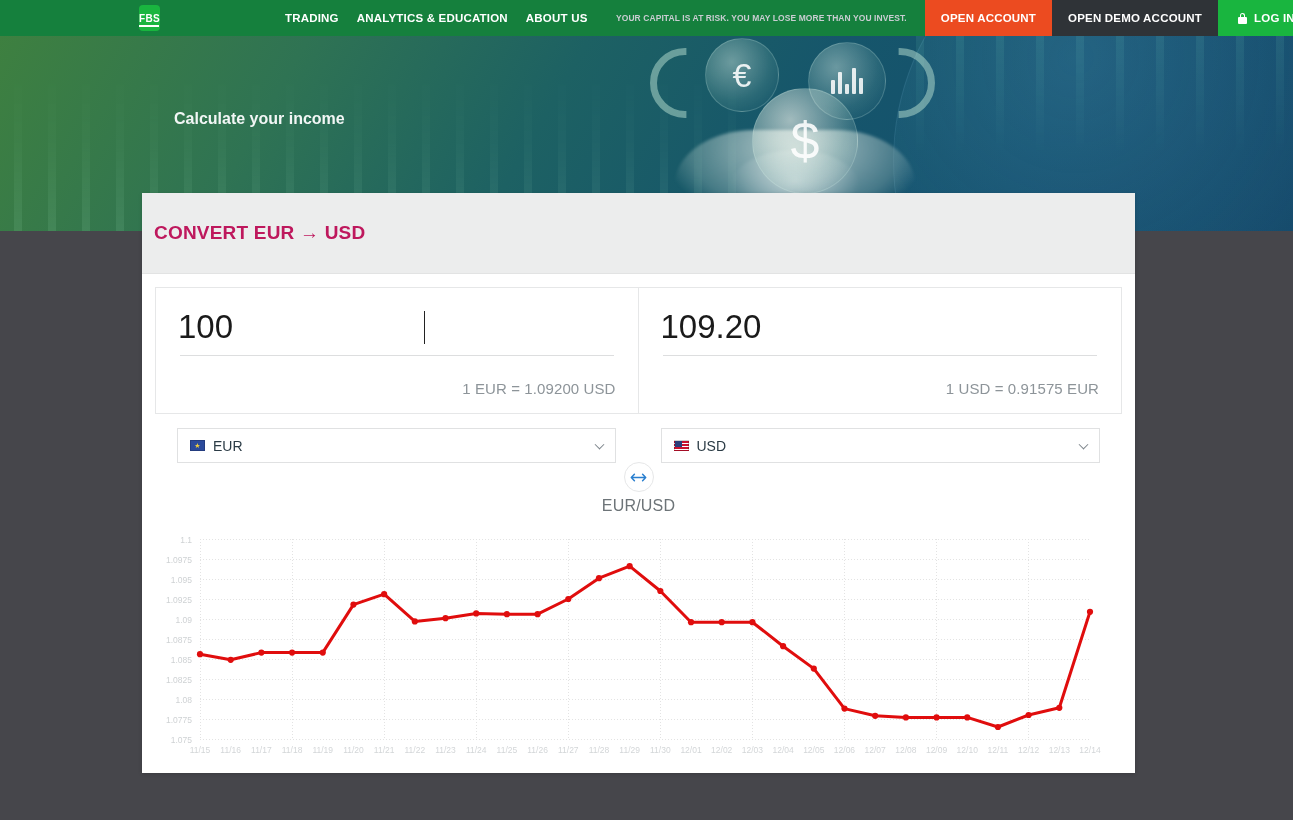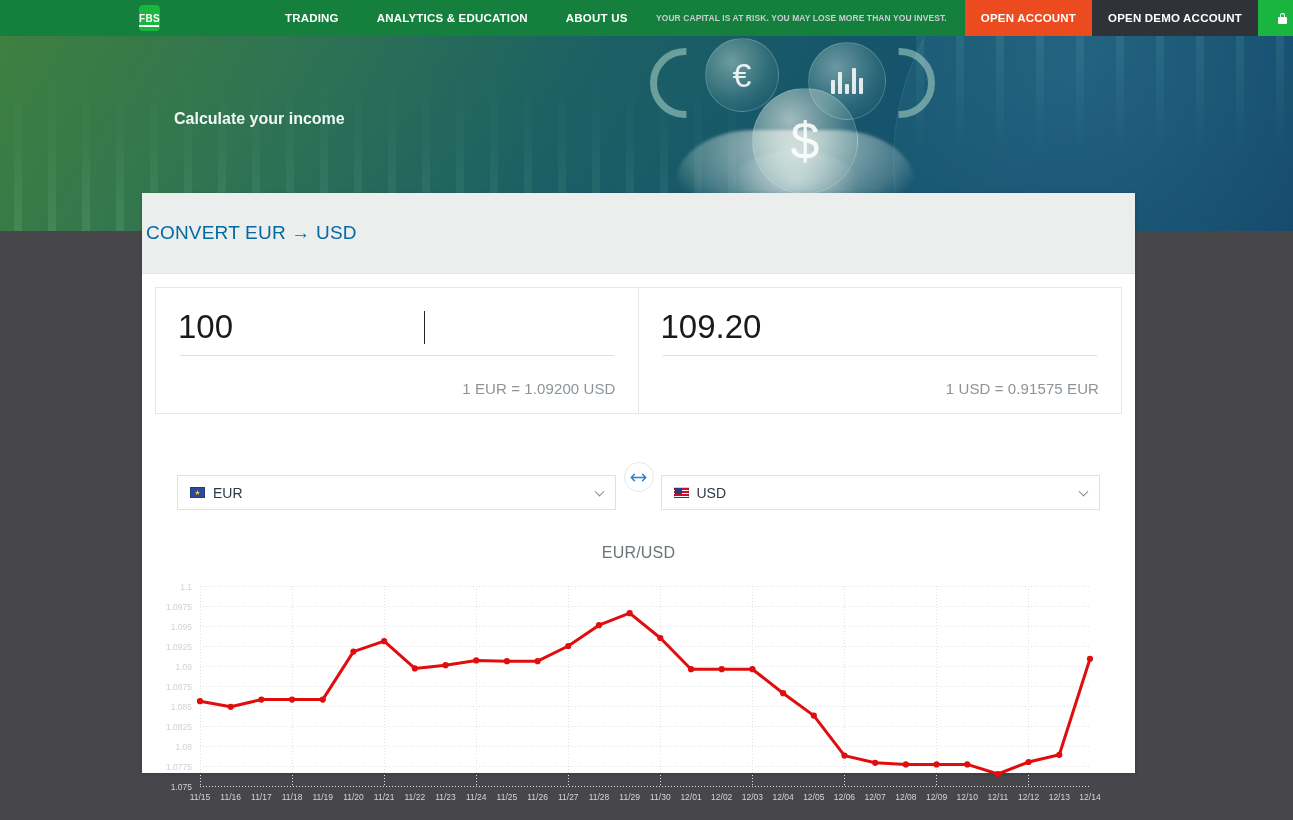--- a/index.html
+++ b/index.html
@@ -25,21 +25,21 @@
     background: #19b53f;
     border-radius: 4px;
     display: flex; align-items: center; justify-content: center;
     color: #fff; font-size: 10px; font-weight: bold; letter-spacing: .3px;
   }
   .nav-logo .underline {
     display: block; position: absolute; width: 20px; height: 2px;
     background: #fff; margin-top: 15px;
   }
   .nav-links {
-    display: flex; align-items: center; gap: 38px;
+    display: flex; align-items: center; gap: 18px;
     margin-left: 125px;
   }
   .nav-link {
     color: #fff; font-size: 11.5px; font-weight: bold;
     letter-spacing: .2px; white-space: nowrap;
     text-transform: uppercase; cursor: pointer;
   }
   .nav-risk {
     display: flex; align-items: center;
     margin-left: 28px;
@@ -164,22 +164,22 @@
     background: #fff;
     box-shadow: 0 1px 4px rgba(0,0,0,.16);
     z-index: 20;
   }
   .card-head {
     height: 81px; background: #eceded;
     border-bottom: 1px solid #e2e3e3;
     display: flex; align-items: center;
   }
   .card-head-title {
-    margin-left: 4px;
-    color: #0369a1; font-size: 19px; font-weight: normal; letter-spacing: .2px;
+    margin-left: 12px;
+    color: #be185d; font-size: 19px; font-weight: bold; letter-spacing: .2px;
   }
 
   .conv-body { position: relative; padding: 0; }
   .conv-row {
     display: flex; position: relative;
     margin: 13px 13px 0 13px;
     border: 1px solid #e6e7e8;
   }
   .conv-col { flex: 1 1 50%; position: relative; padding: 16px 22px 16px 22px; }
   .conv-col.left  { border-right: 1px solid #e6e7e8; }
@@ -203,21 +203,20 @@
   }
 
   .sel-row { display: flex; margin: 0 13px 0 13px; }
   .sel-cell { flex: 1 1 50%; padding: 14px 22px 20px 22px; }
   .sel-cell.left { border-right: 1px solid transparent; }
   .select {
     position: relative;
     height: 35px; border: 1px solid #e0e1e2; background: #fff;
     display: flex; align-items: center; padding: 0 12px;
     cursor: pointer;
-    margin-top: 47px;
   }
   .flag {
     width: 15px; height: 11px; margin-right: 8px;
     display: inline-block; position: relative; overflow: hidden;
     border: 0.5px solid rgba(0,0,0,.18);
   }
   .flag-eu { background: #2b4a9b; }
   .flag-eu:after {
     content: "★"; position: absolute; left: 50%; top: 50%;
     transform: translate(-50%,-52%); color: #f2cf3b; font-size: 7px; line-height: 1;

